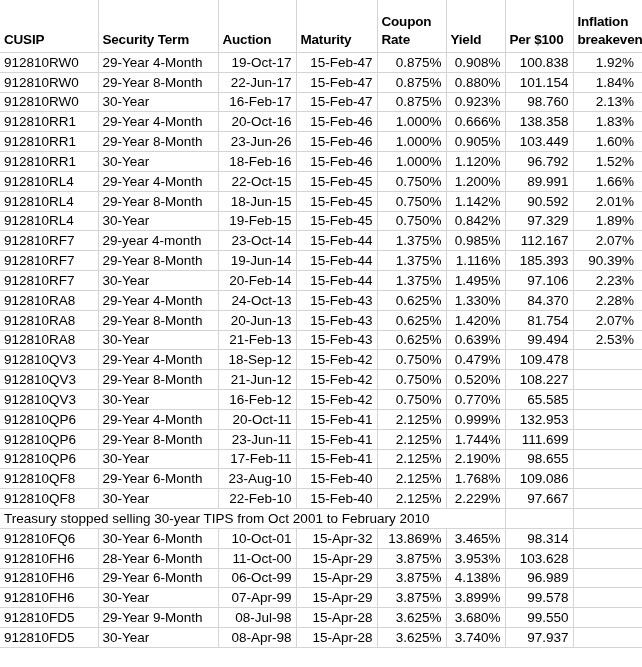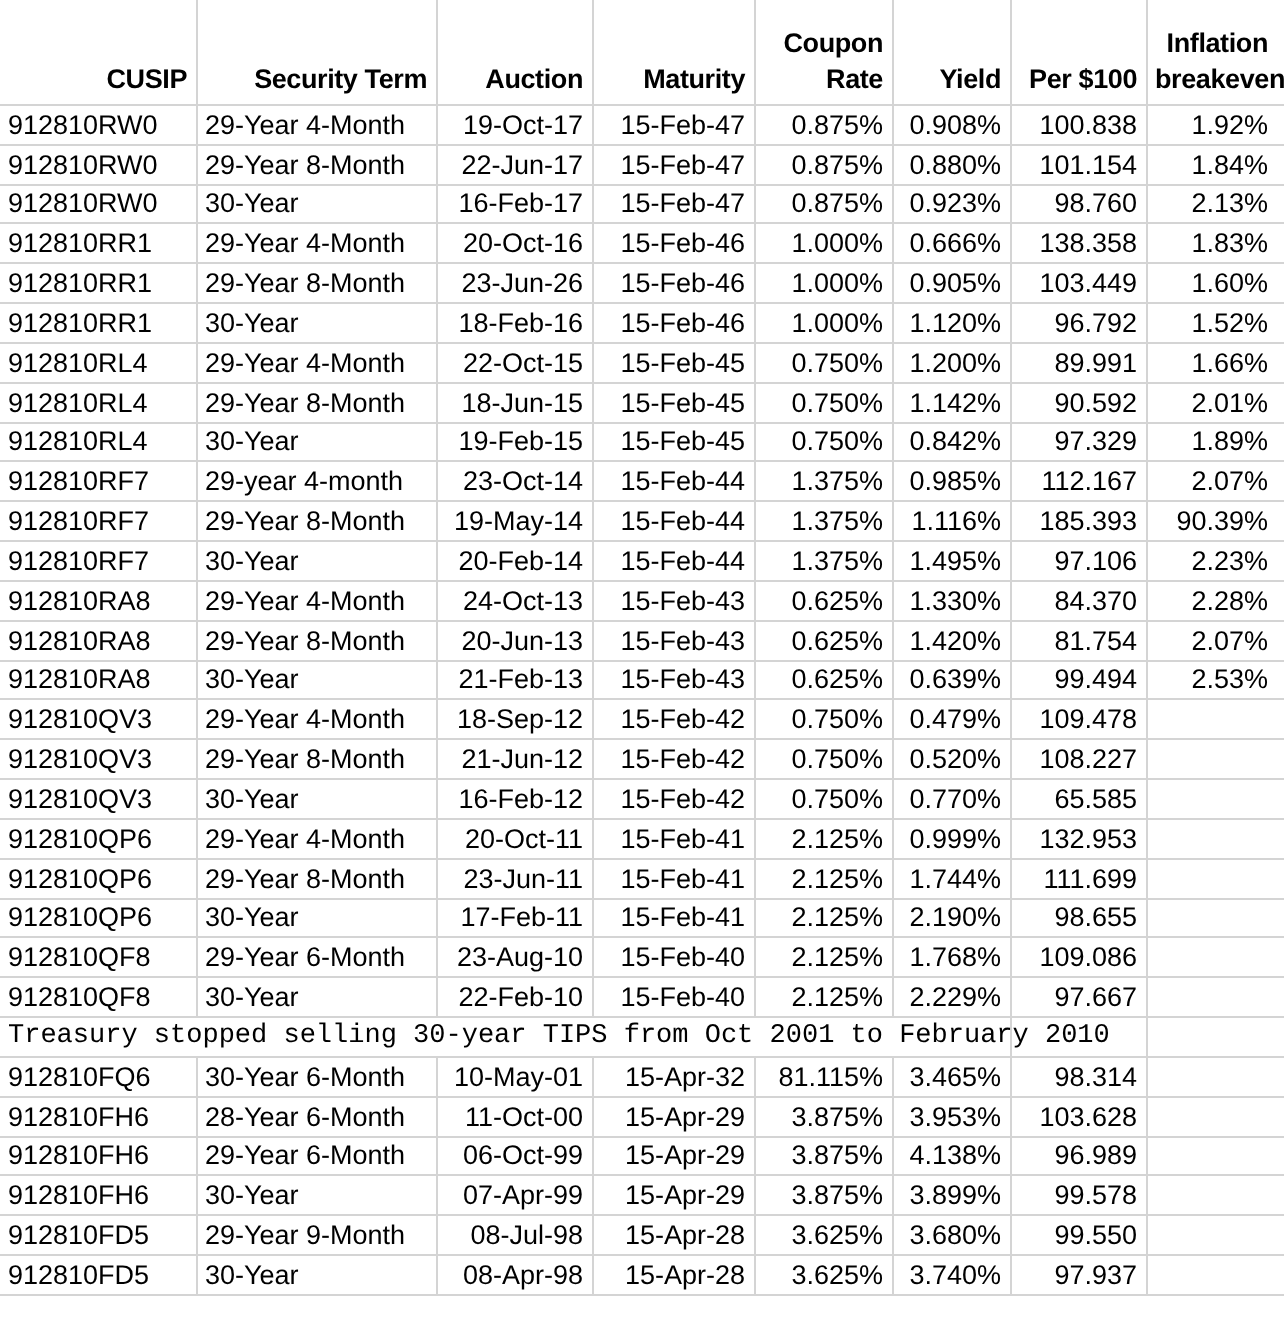--- a/index.html
+++ b/index.html
@@ -22,33 +22,33 @@
     color: #000000;
     vertical-align: bottom;
     white-space: nowrap;
     overflow: hidden;
     padding: 0 4px 2px 4px;
     font-weight: normal;
   }
   thead th {
     font-weight: 700;
     white-space: normal;
-    text-align: right;
+    text-align: left;
     height: 49px;
     line-height: 1.35;
     overflow: visible;
     border-top: none;
     padding-bottom: 3px;
     letter-spacing: -0.2px;
   }
   tbody tr { height: 19.84px; }
   tr > *:first-child { border-left: none; }
   tr > *:last-child  { border-right: none; padding-right: 8px; }
   .num { text-align: right; }
-  td.note { overflow: visible; font-family: Liberation Mono, monospace; }
+  td.note { overflow: visible; }
 </style>
 </head>
 <body>
 
 <table>
   <colgroup>
     <col style="width:98px">
     <col style="width:120px">
     <col style="width:78px">
     <col style="width:81px">
@@ -166,21 +166,21 @@
         <td class="num">23-Oct-14</td>
         <td class="num">15-Feb-44</td>
         <td class="num">1.375%</td>
         <td class="num">0.985%</td>
         <td class="num">112.167</td>
         <td class="num">2.07%</td>
       </tr>
       <tr>
         <td>912810RF7</td>
         <td>29-Year 8-Month</td>
-        <td class="num">19-May-14</td>
+        <td class="num">19-Jun-14</td>
         <td class="num">15-Feb-44</td>
         <td class="num">1.375%</td>
         <td class="num">1.116%</td>
         <td class="num">185.393</td>
         <td class="num">90.39%</td>
       </tr>
       <tr>
         <td>912810RF7</td>
         <td>30-Year</td>
         <td class="num">20-Feb-14</td>
@@ -301,23 +301,23 @@
         <td class="num"></td>
       </tr>
       <tr>
         <td colspan="6" class="note">Treasury stopped selling 30-year TIPS from Oct 2001 to February 2010</td>
         <td></td>
         <td></td>
       </tr>
       <tr>
         <td>912810FQ6</td>
         <td>30-Year 6-Month</td>
-        <td class="num">10-May-01</td>
+        <td class="num">10-Oct-01</td>
         <td class="num">15-Apr-32</td>
-        <td class="num">81.115%</td>
+        <td class="num">13.869%</td>
         <td class="num">3.465%</td>
         <td class="num">98.314</td>
         <td class="num"></td>
       </tr>
       <tr>
         <td>912810FH6</td>
         <td>28-Year 6-Month</td>
         <td class="num">11-Oct-00</td>
         <td class="num">15-Apr-29</td>
         <td class="num">3.875%</td>

